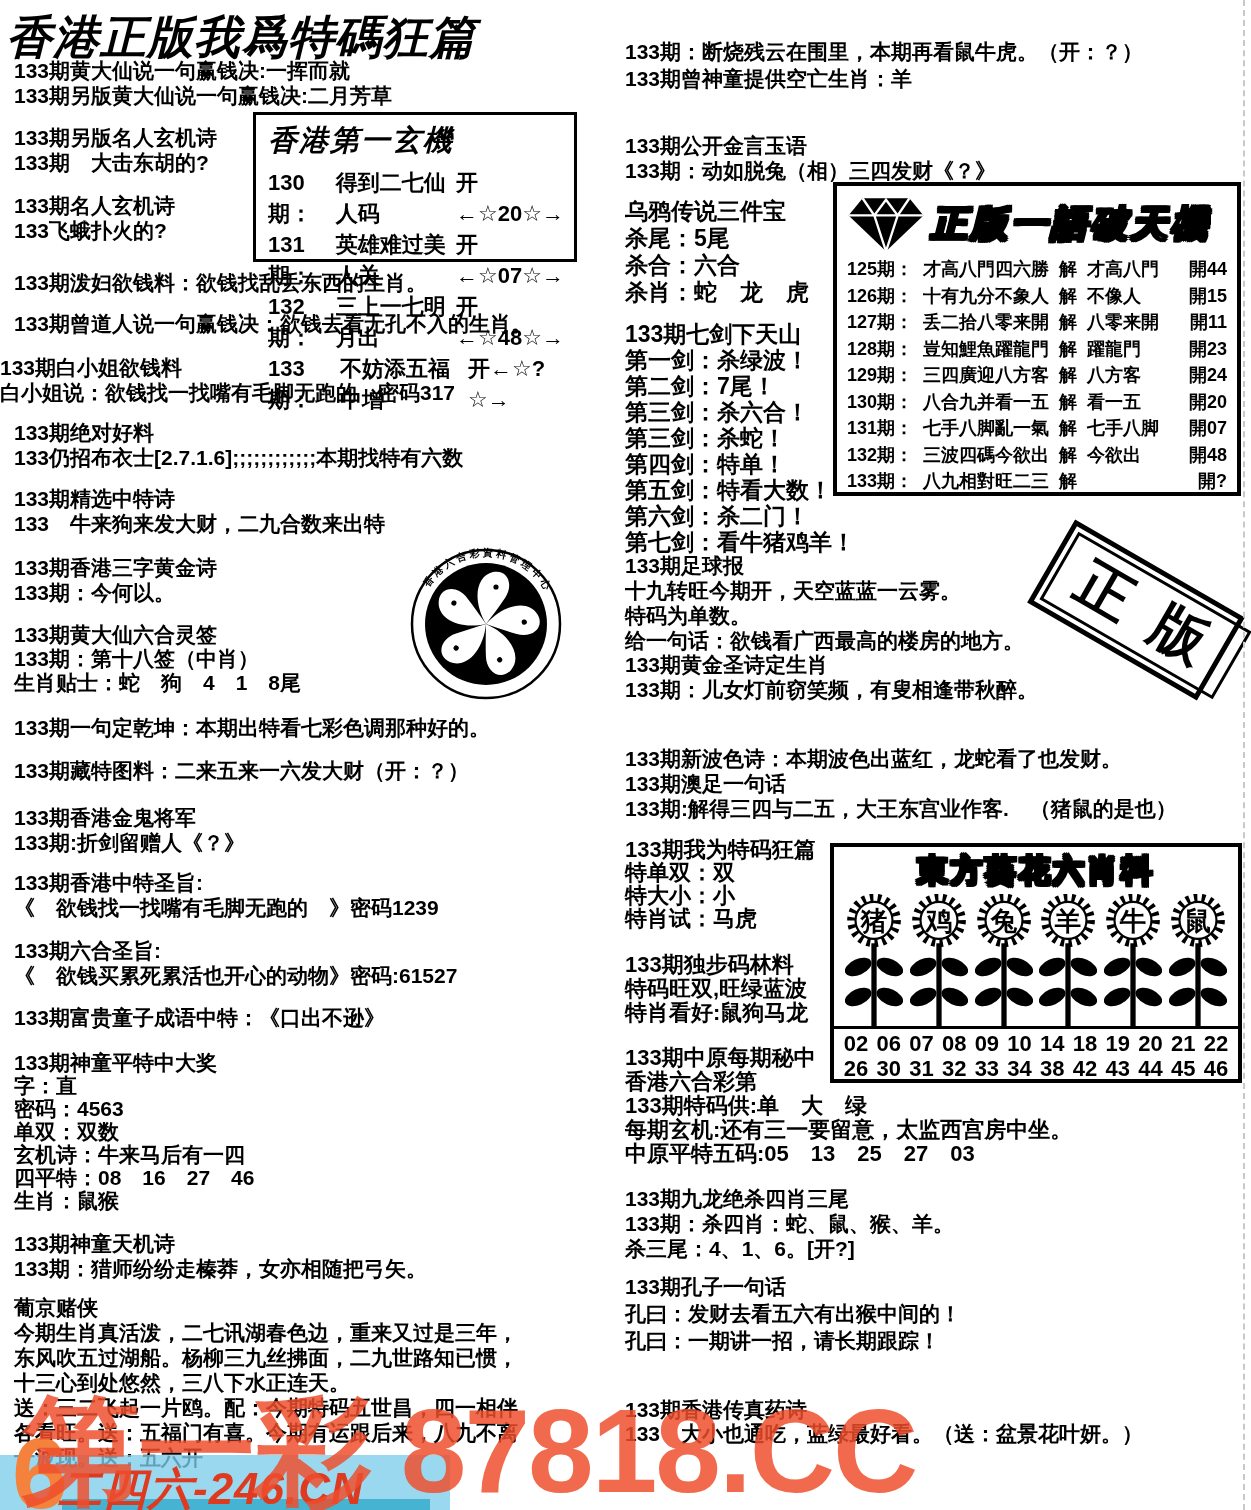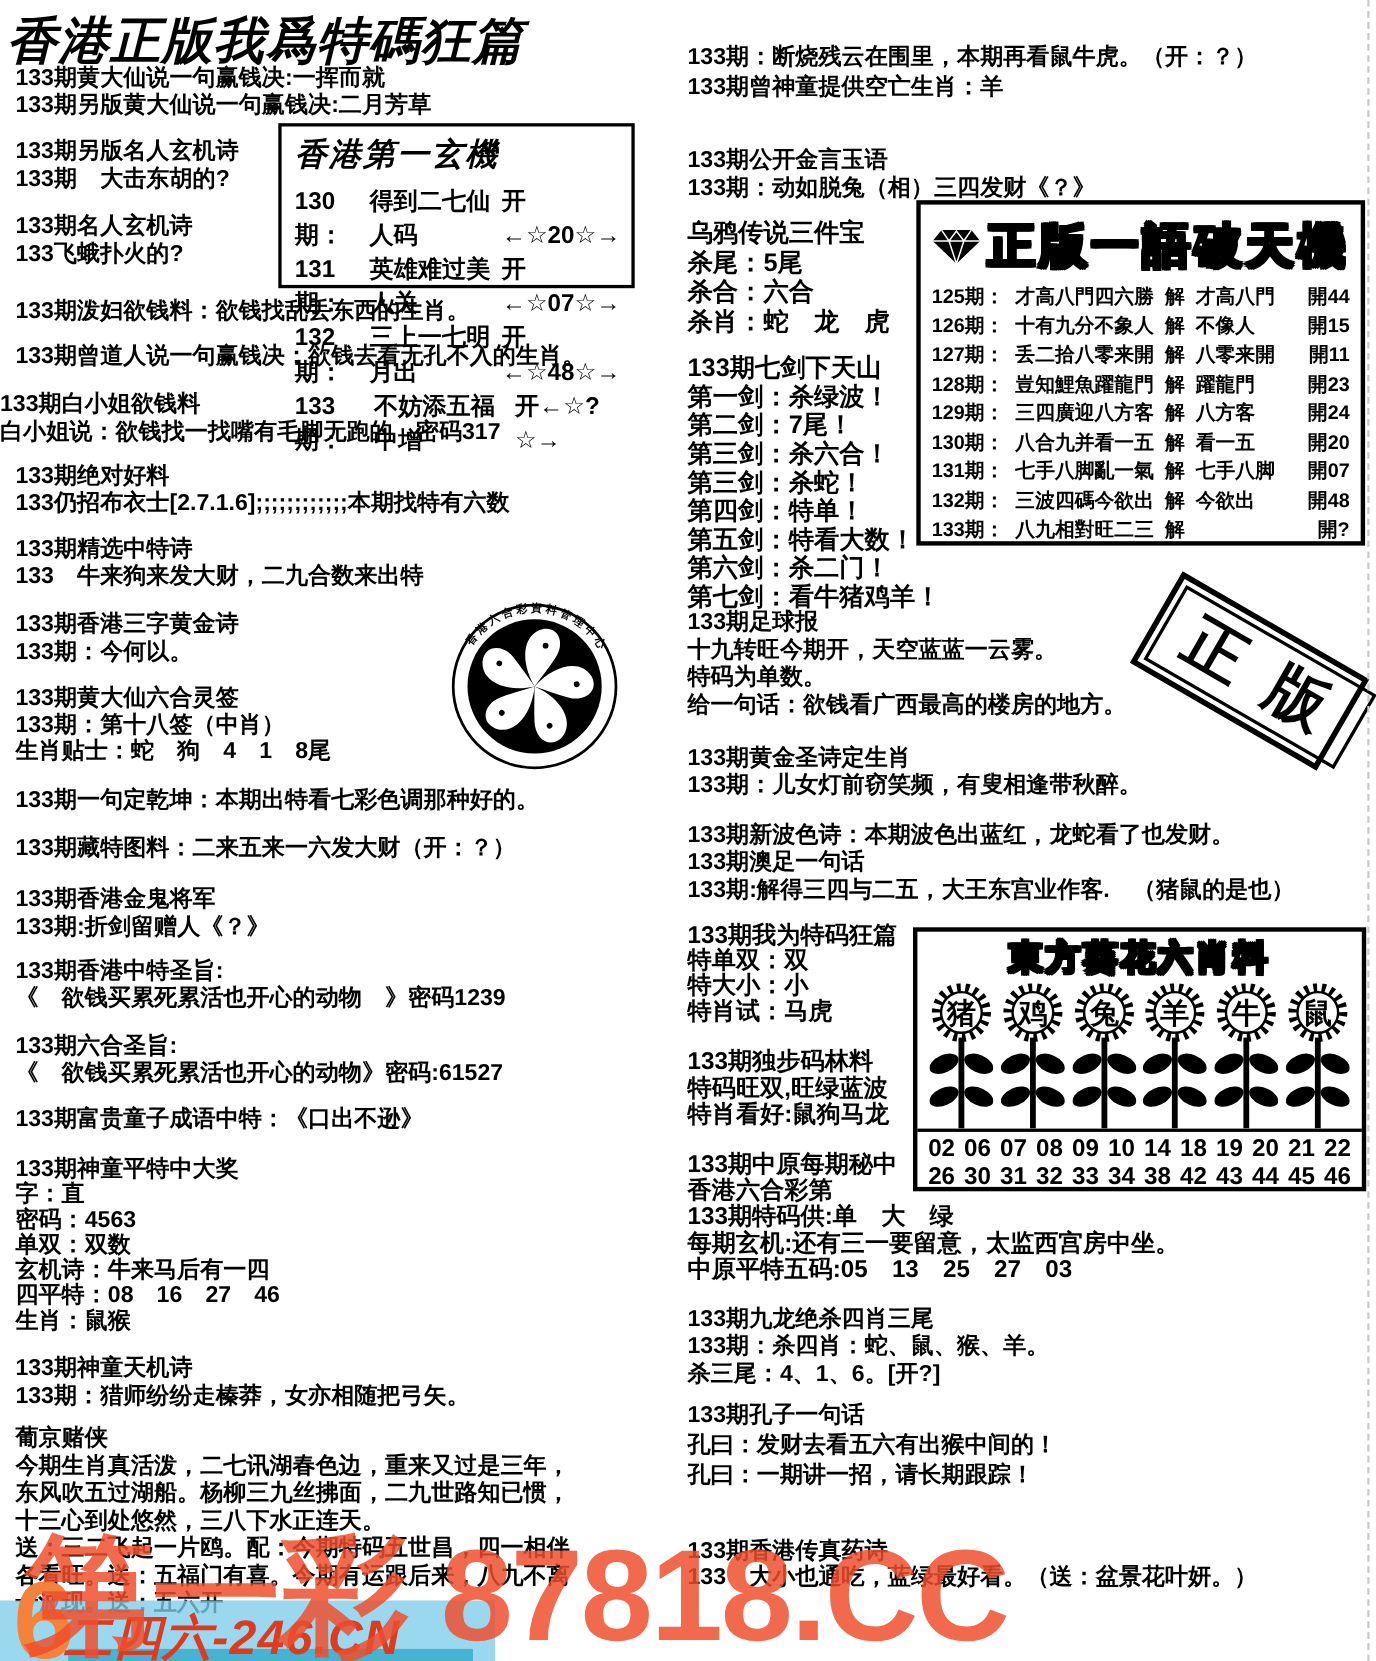--- a/index.html
+++ b/index.html
@@ -27,21 +27,21 @@
   .mystery .mrow{display:flex;font-size:22px;line-height:31px;gap:10px;}
   .mystery .mrow .open{margin-left:auto;}
   
   .tianji{border:4px solid #000;background:#fff;padding:6px 10px 8px 10px;}
   .tianji .thead{display:flex;align-items:center;gap:6px;height:64px;}
   .hollow{
     color:#fff;-webkit-text-stroke:2px #000;
     text-shadow:-2px -2px 0 #000,2px -2px 0 #000,-2px 2px 0 #000,2px 2px 0 #000,0 -2px 0 #000,0 2px 0 #000,-2px 0 0 #000,2px 0 0 #000;
     font-weight:900;
   }
-  .tianji .ttitle{font-size:43px;letter-spacing:4px;white-space:nowrap;}
+  .tianji .ttitle{font-size:36px;letter-spacing:4px;font-style:italic;white-space:nowrap;}
   .tianji .trow{display:flex;align-items:baseline;font-size:18px;line-height:26.5px;gap:10px;}
   .tianji .trow .tr-riddle{font-family:"Liberation Serif","DejaVu Serif",serif;}
   .tianji .trow .tr-open{margin-left:auto;}
   
   .sunbox{border:4px solid #000;background:#fff;display:flex;flex-direction:column;}
   .sunbox .stitle{text-align:center;font-size:31px;letter-spacing:3px;padding-top:3px;white-space:nowrap;}
   .sunbox .flowers{display:flex;justify-content:space-evenly;flex:1;padding:2px 4px 0 4px;}
   .sunbox .numbers{border-top:3px solid #000;padding:2px 6px 4px 6px;}
   .numrow{display:flex;justify-content:space-between;font-size:22px;line-height:25px;font-weight:900;}
   .numrow span{width:32px;text-align:center;}
@@ -121,21 +121,21 @@
     </div>
   <div class="para" style="left:14px;top:758px;">
       <div class="ln">133期藏特图料：二来五来一六发大财（开：？）</div>
     </div>
   <div class="para" style="left:14px;top:805px;">
       <div class="ln">133期香港金鬼将军</div>
       <div class="ln">133期:折剑留赠人《？》</div>
     </div>
   <div class="para" style="left:14px;top:870px;">
       <div class="ln">133期香港中特圣旨:</div>
-      <div class="ln">《　欲钱买累死累活也开心的动物　》密码1239</div>
+      <div class="ln">《　欲钱找一找嘴有毛脚无跑的　》密码1239</div>
     </div>
   <div class="para" style="left:14px;top:938px;">
       <div class="ln">133期六合圣旨:</div>
       <div class="ln">《　欲钱买累死累活也开心的动物》密码:61527</div>
     </div>
   <div class="para" style="left:14px;top:1005px;">
       <div class="ln">133期富贵童子成语中特：《口出不逊》</div>
     </div>
   <div class="para lh23" style="left:14px;top:1051px;">
       <div class="ln">133期神童平特中大奖</div>
@@ -235,21 +235,21 @@
       <div class="ln">第五剑：特看大数！</div>
       <div class="ln">第六剑：杀二门！</div>
       <div class="ln">第七剑：看牛猪鸡羊！</div>
     </div>
   <div class="para" style="left:625px;top:553px;">
       <div class="ln">133期足球报</div>
       <div class="ln">十九转旺今期开，天空蓝蓝一云雾。</div>
       <div class="ln">特码为单数。</div>
       <div class="ln">给一句话：欲钱看广西最高的楼房的地方。</div>
     </div>
-  <div class="para" style="left:625px;top:676px;">
+  <div class="para" style="left:625px;top:652px;">
       <div class="ln">133期黄金圣诗定生肖</div>
       <div class="ln">133期：儿女灯前窃笑频，有叟相逢带秋醉。</div>
     </div>
   <div class="para" style="left:625px;top:746px;">
       <div class="ln">133期新波色诗：本期波色出蓝红，龙蛇看了也发财。</div>
       <div class="ln">133期澳足一句话</div>
       <div class="ln">133期:解得三四与二五，大王东宫业作客.　（猪鼠的是也）</div>
     </div>
   <div class="para lh23" style="left:625px;top:838px;font-size:22px;">
       <div class="ln">133期我为特码狂篇</div>

